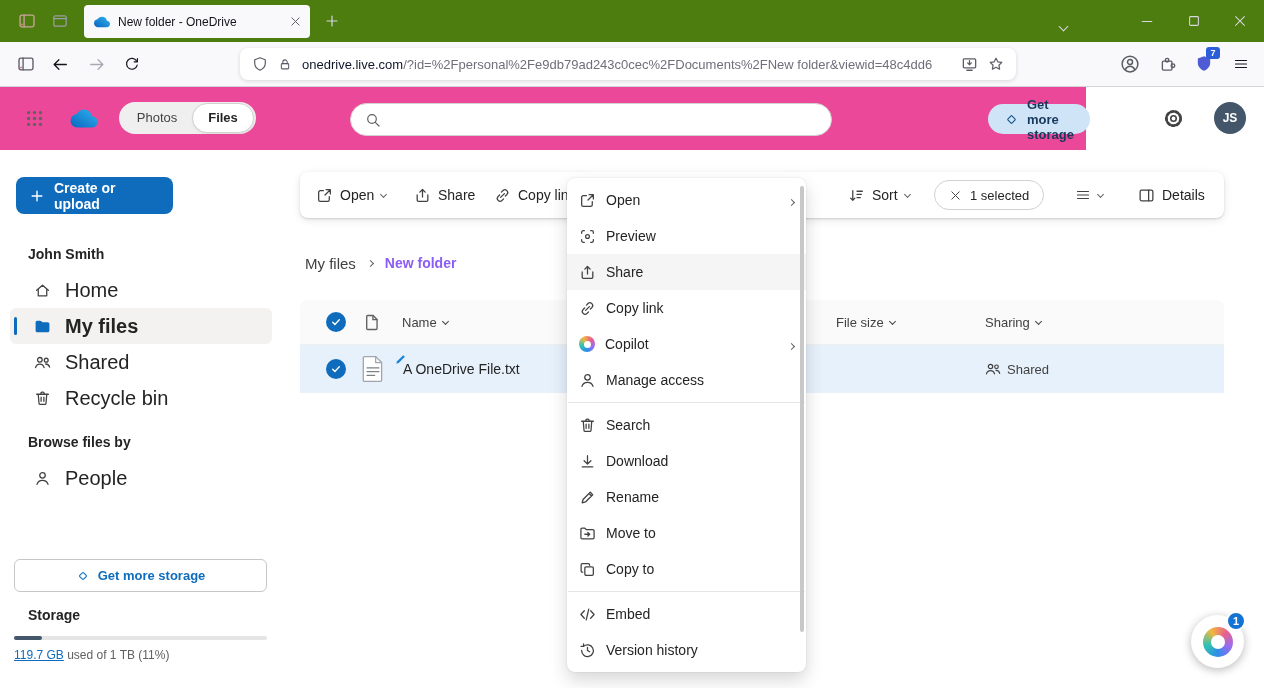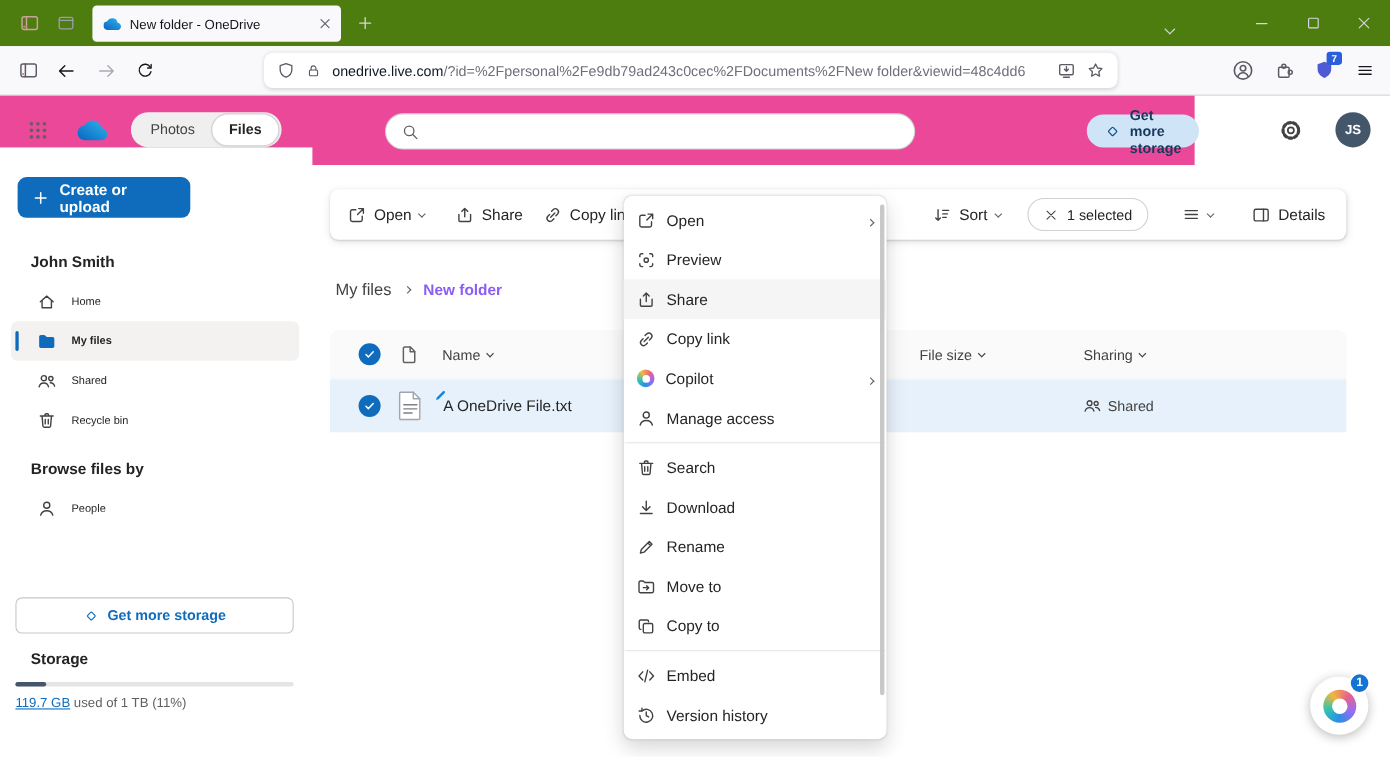--- a/index.html
+++ b/index.html
@@ -25,24 +25,24 @@
 .appheader{position:absolute;left:0;top:87px;width:1086px;height:63px;background:#ec4899}
 .toggle{position:absolute;left:119px;top:15px;width:137px;height:32px;background:#efefef;border-radius:16px}
 .toggle-photos{position:absolute;left:0;top:0;width:76px;height:32px;line-height:32px;text-align:center;font-size:13px;color:#424242}
 .toggle-files{position:absolute;right:2px;top:1px;width:62px;height:30px;line-height:28px;text-align:center;font-size:13px;font-weight:700;color:#242424;background:#fff;border:1px solid #d1d1d1;border-radius:15px;box-shadow:0 1px 2px rgba(0,0,0,.08)}
 .searchbox{position:absolute;left:350px;top:16px;width:482px;height:33px;border:1px solid #d1d1d1;border-radius:17px;background:#fff;display:flex;align-items:center;padding:0 14px;gap:10px;color:#616161}
 .searchbox input{border:0;outline:0;background:transparent;font:inherit;font-size:14px;color:#242424;flex:1}
 .searchbox input::placeholder{color:#616161}
 .storagepill{position:absolute;left:988px;top:17px;height:30px;border-radius:15px;background:#cfe4f7;display:flex;align-items:center;padding:0 16px;gap:8px;font-size:13px;font-weight:600;color:#16395c}
 .avatar{position:absolute;left:1214px;top:15px;width:32px;height:32px;border-radius:50%;background:#44576a;color:#fff;font-size:12px;font-weight:700;display:flex;align-items:center;justify-content:center}
 
-.sidebar{position:absolute;left:0;top:134px;width:284px;height:538px;background:#fff}
+.sidebar{position:absolute;left:0;top:150px;width:284px;height:538px;background:#fff}
 .createbtn{position:absolute;left:16px;top:27px;width:157px;height:37px;border-radius:8px;background:#0f6cbd;color:#fff;display:flex;align-items:center;padding:0 14px;gap:10px;font-size:14px;font-weight:600;cursor:pointer}
 .username{position:absolute;left:28px;top:96px;font-weight:700;font-size:14px}
-.navitem{position:absolute;left:10px;width:262px;height:36px;display:flex;align-items:center;padding-left:24px;gap:14px;border-radius:6px;color:#424242;font-size:10px;cursor:pointer}
+.navitem{position:absolute;left:10px;width:262px;height:36px;display:flex;align-items:center;padding-left:24px;gap:14px;border-radius:6px;color:#424242;font-size:20px;cursor:pointer}
 .navitem .lbl{color:#242424}
 .navitem.sel{background:#f3f2f1}
 .navitem.sel .lbl{font-weight:600}
 .selbar{position:absolute;left:4px;top:9px;width:3px;height:18px;border-radius:2px;background:#0f6cbd}
 .secheader{position:absolute;left:28px;font-weight:700;font-size:14px}
 .storagebtn{position:absolute;left:14px;top:409px;width:253px;height:33px;border:1px solid #c7c7c7;border-radius:6px;background:#fff;display:flex;align-items:center;justify-content:center;gap:8px;color:#0f6cbd;font-size:13px;font-weight:600;cursor:pointer}
 .progress{position:absolute;left:14px;top:486px;width:253px;height:4px;border-radius:2px;background:#e5e5e5}
 .progress>div{width:11%;height:100%;border-radius:2px;background:#44576a}
 .usage{position:absolute;left:14px;top:498px;font-size:12px;color:#616161}
 .usage .link{color:#0f6cbd;text-decoration:underline}

